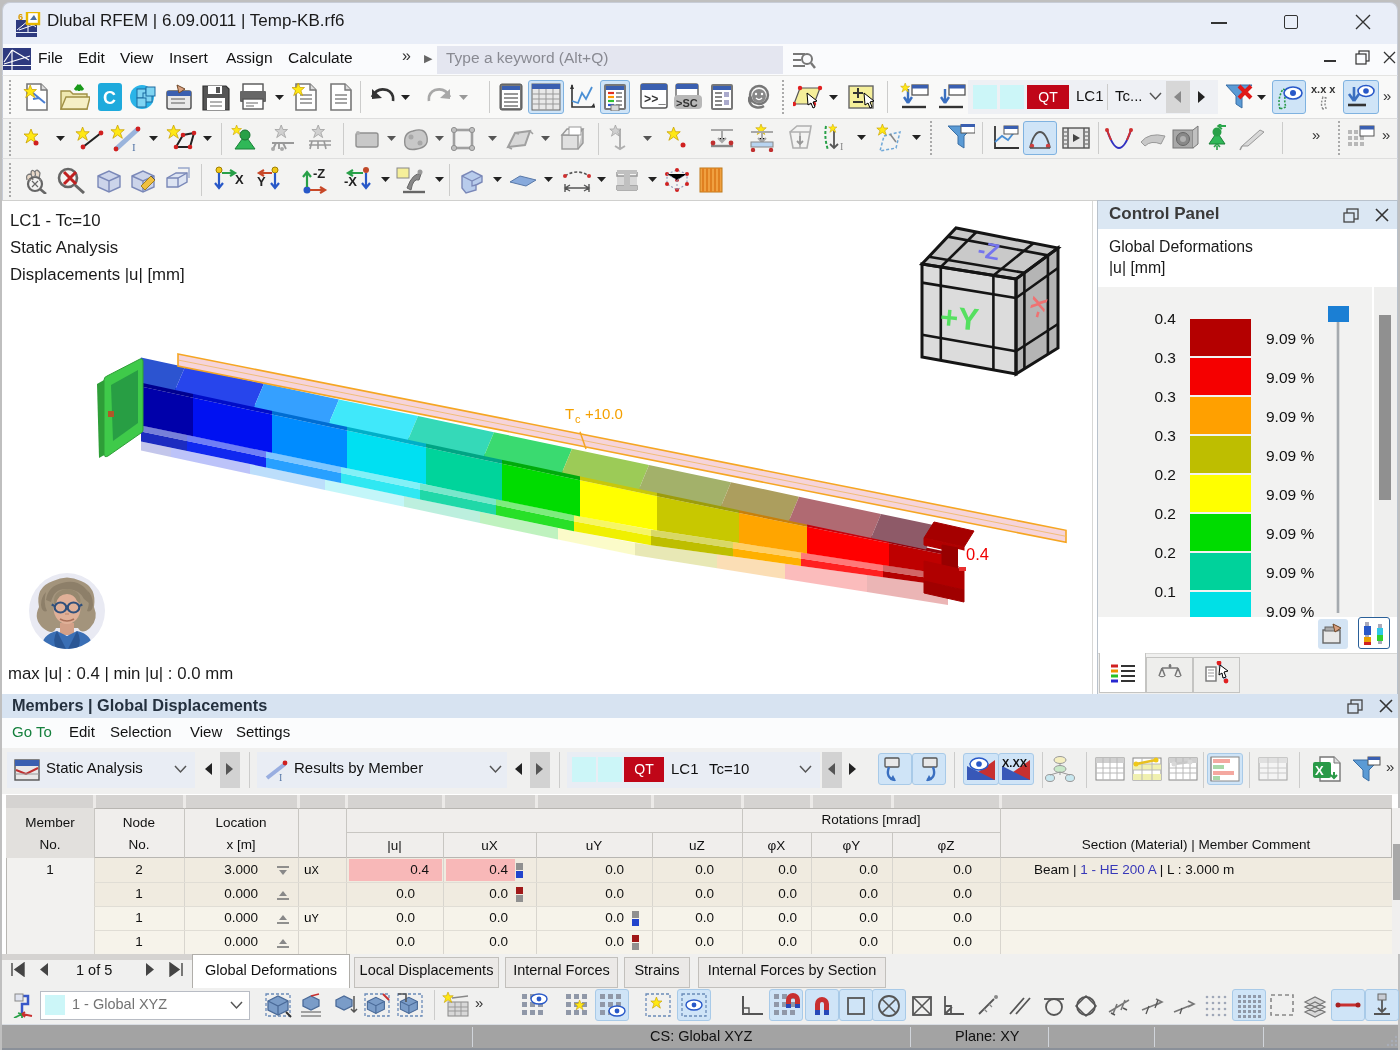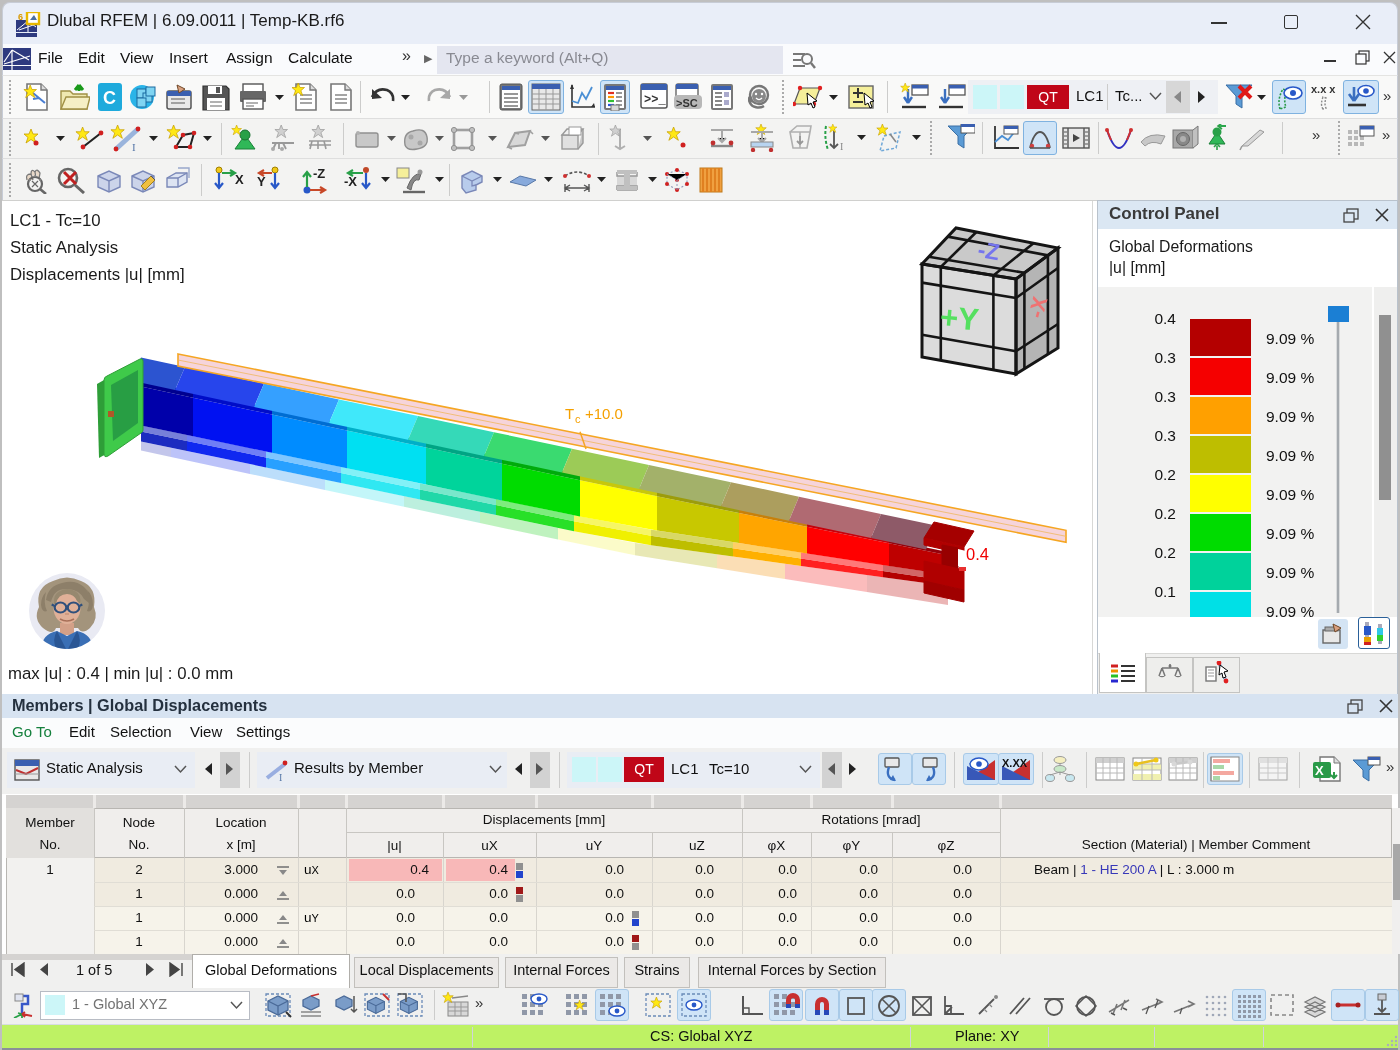--- a/index.html
+++ b/index.html
@@ -8,21 +8,21 @@
 #titlebar { left:2px; top:2px; width:1396px; height:42px; background:#e9eef8; border-radius:8px 8px 0 0; border:1px solid #c7ccd6; border-bottom:none; }
 #menubar { left:2px; top:44px; width:1396px; height:31px; background:#fafbfd; border-left:1px solid #c7ccd6; border-right:1px solid #c7ccd6; }
 #tb1 { left:2px; top:75px; width:1396px; height:43px; background:#f9f9f8; border-left:1px solid #c7ccd6; border-right:1px solid #c7ccd6; border-top:1px solid #e4e4e2;}
 #tb2 { left:2px; top:118px; width:1396px; height:40px; background:#f3f3f2; border-left:1px solid #c7ccd6; border-right:1px solid #c7ccd6; border-top:1px solid #dedede;}
 #tb3 { left:2px; top:158px; width:1396px; height:42px; background:#f3f3f2; border-left:1px solid #c7ccd6; border-right:1px solid #c7ccd6; border-top:1px solid #dedede;}
 .mi { position:absolute; top:5px; font-size:15.5px; color:#111; }
 #viewport { left:2px; top:200px; width:1095px; height:494px; background:#ffffff; border-top:1px solid #d0d0ce; }
 .vtext { position:absolute; font-size:16.8px; color:#1a1a1a; }
 #cpanel { left:1097px; top:200px; width:301px; height:494px; background:#ffffff; border:1px solid #b9c2cc; }
 #members { left:2px; top:694px; width:1396px; height:330px; background:#f0f0ef; }
-#statusbar { left:2px; top:1024px; width:1396px; height:24px; background:#bef264; border-top:1px solid #d8dce2;padding-left:33px; }
+#statusbar { left:2px; top:1024px; width:1396px; height:24px; background:#a3a3a3; border-top:1px solid #d8dce2;padding-left:33px; }
 .sep { position:absolute; width:1px; background:#cccccb; }
 .dsep { position:absolute; width:2px; background:repeating-linear-gradient(#aaa 0 2px, transparent 2px 4px); }
 .num { font-size:13.5px; color:#111; text-align:right; position:absolute; }
 .hdr { font-size:13.5px; color:#111; text-align:center; position:absolute; }
 </style></head><body>
 
 <div class="abs" id="titlebar">
 <svg class="abs" style="left:13px;top:9px" width="25" height="25" viewBox="0 0 25 25">
 <rect x="0" y="8" width="21" height="12" fill="#2e3a7f"></rect>
 <rect x="0" y="21" width="21" height="4" fill="#2e3a7f"></rect>
@@ -1091,21 +1091,20 @@
 <div class="abs" style="left:650px;top:139px;width:1px;height:25px;background:#c8c6c2;"></div>
 <div class="abs" style="left:809px;top:139px;width:1px;height:25px;background:#c8c6c2;"></div>
 <div class="abs" style="left:890px;top:139px;width:1px;height:25px;background:#c8c6c2;"></div>
 <div class="abs" style="left:344px;top:138px;width:654px;height:1px;background:#c8c6c2;"></div>
 <div class="hdr" style="left:4px;top:121px;width:88px;font-size:13.5px;">Member</div>
 <div class="hdr" style="left:4px;top:143px;width:88px;font-size:13.5px;">No.</div>
 <div class="hdr" style="left:92px;top:121px;width:90px;font-size:13.5px;">Node</div>
 <div class="hdr" style="left:92px;top:143px;width:90px;font-size:13.5px;">No.</div>
 <div class="hdr" style="left:182px;top:121px;width:114px;font-size:13.5px;">Location</div>
 <div class="hdr" style="left:182px;top:143px;width:114px;font-size:13.5px;">x [m]</div>
-<div class="hdr" style="left:344px;top:118px;width:396px;font-size:13.5px;">Displacements [mm]</div>
 <div class="hdr" style="left:740px;top:118px;width:258px;font-size:13.5px;">Rotations [mrad]</div>
 <div class="hdr" style="left:344px;top:144px;width:97px;font-size:13.5px;">|u|</div>
 <div class="hdr" style="left:441px;top:144px;width:93px;font-size:13.5px;">uX</div>
 <div class="hdr" style="left:534px;top:144px;width:116px;font-size:13.5px;">uY</div>
 <div class="hdr" style="left:650px;top:144px;width:90px;font-size:13.5px;">uZ</div>
 <div class="hdr" style="left:740px;top:144px;width:69px;font-size:13.5px;">φX</div>
 <div class="hdr" style="left:809px;top:144px;width:81px;font-size:13.5px;">φY</div>
 <div class="hdr" style="left:890px;top:144px;width:108px;font-size:13.5px;">φZ</div>
 <div class="hdr" style="left:998px;top:143px;width:392px;font-size:13.5px;">Section (Material) | Member Comment</div>
 <div class="abs" style="left:4px;top:164px;width:1386px;height:96px;border:1px solid #b8b6b2;border-top:none;"></div>

